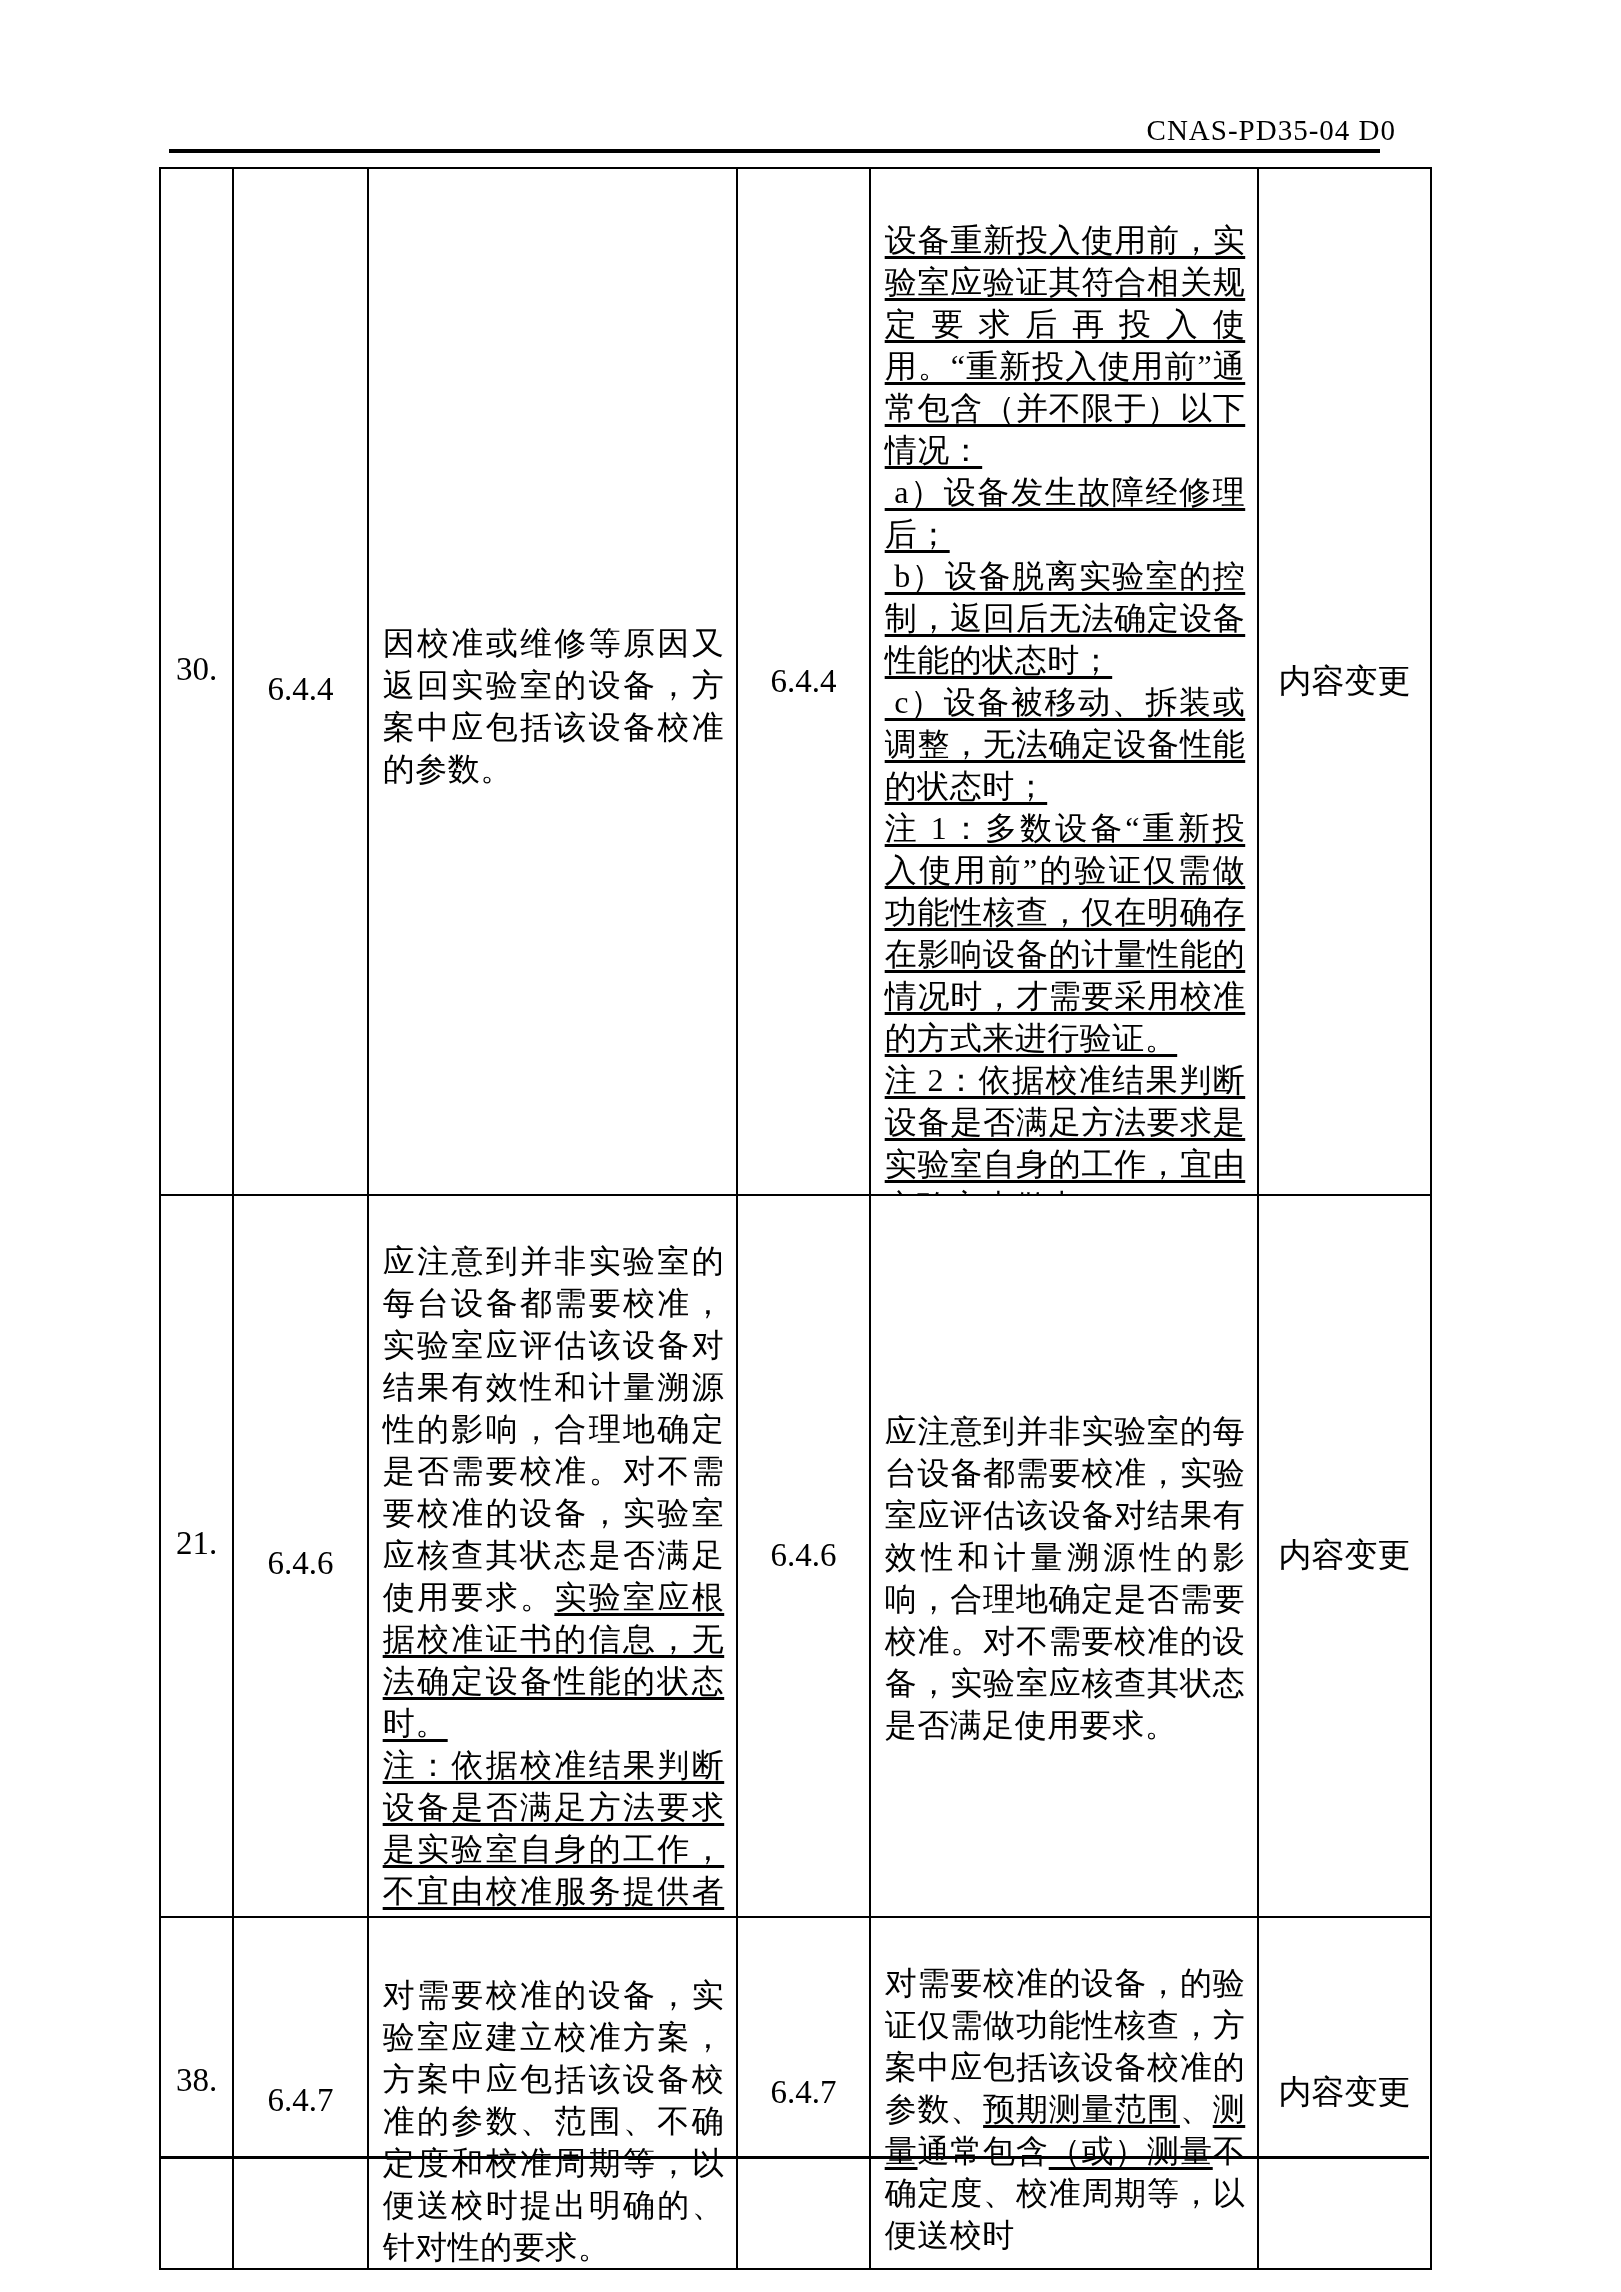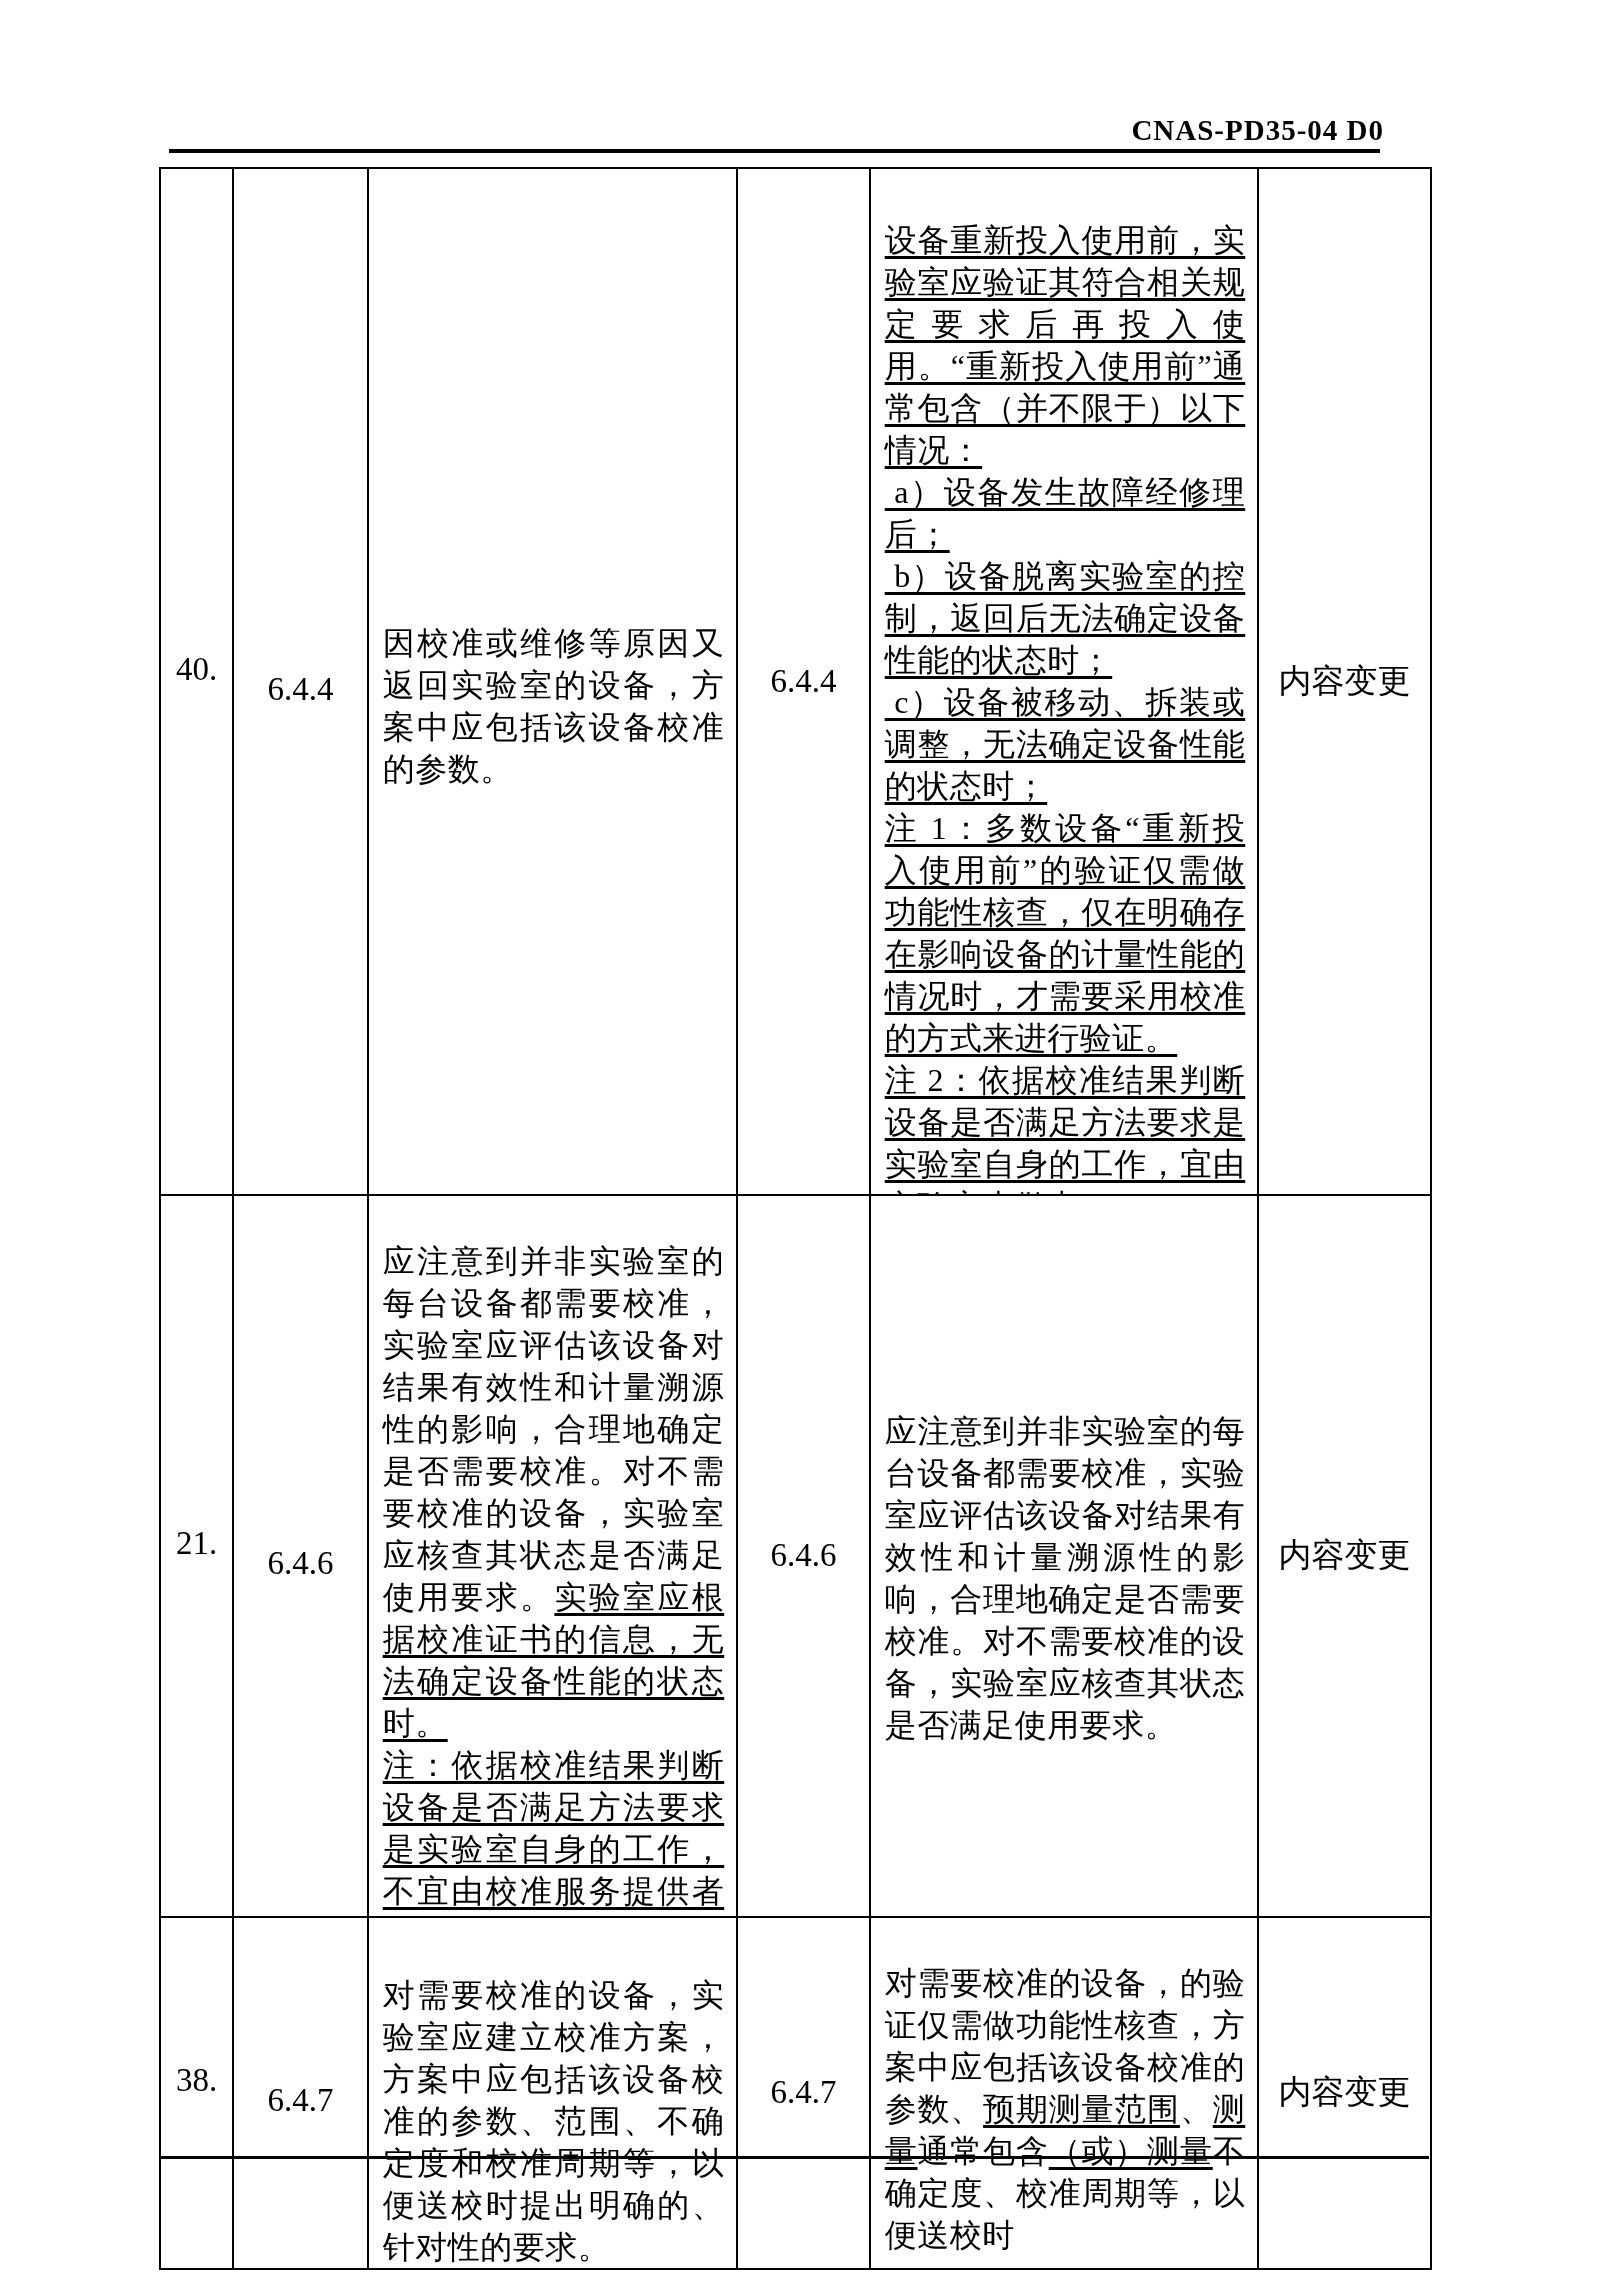--- a/index.html
+++ b/index.html
@@ -9,27 +9,26 @@
     height: 2293px;
     background: #ffffff;
     font-family: "Liberation Serif", "DejaVu Serif", serif;
     color: #000;
     overflow: hidden;
     margin: 0 auto;
   }
   .doc-code {
     position: absolute;
     top: 114px;
-    left: 4px;
+    left: 16px;
     width: 1380px;
     text-align: right;
     font-size: 29px;
     letter-spacing: 1px;
     white-space: nowrap;
-    font-weight: bold;
   }
   .header-rule {
     position: absolute;
     left: 169px;
     top: 149px;
     width: 1211px;
     height: 3.9px;
     background: #000;
   }
   table.rev {
@@ -98,21 +97,21 @@
     <colgroup>
       <col style="width:73px">
         <col style="width:135px">
         <col style="width:369px">
       <col style="width:133px">
         <col style="width:388px">
         <col style="width:173px">
     </colgroup>
     <tbody id="rev-body">
         <tr style="height: 981px;">
-          <td class="num-cell"><span class="num-inner">40.</span></td>
+          <td class="num-cell"><span class="num-inner">30.</span></td>
           <td class="clause-cell"><span class="clause-inner">6.4.4</span></td>
           <td style="vertical-align: middle;">
             <div class="cell-inner" style="max-height: 975px; padding-top: 5.9px;">
               <div class="para"><span>因校准或维修等原因又返回实验室的设备，方案中应包括该设备校准的参数。</span></div>
             </div>
           </td>
           <td class="clause-cell"><span>6.4.4</span></td>
           <td style="vertical-align: top;">
             <div class="cell-inner" style="max-height: 975px; padding-top: 5.9px;">
               <div class="para"><span class="u">设备重新投入使用前，实验室应验证其符合相关规定要求后再投入使用。“重新投入使用前”通常包含（并不限于）以下情况：</span></div>

